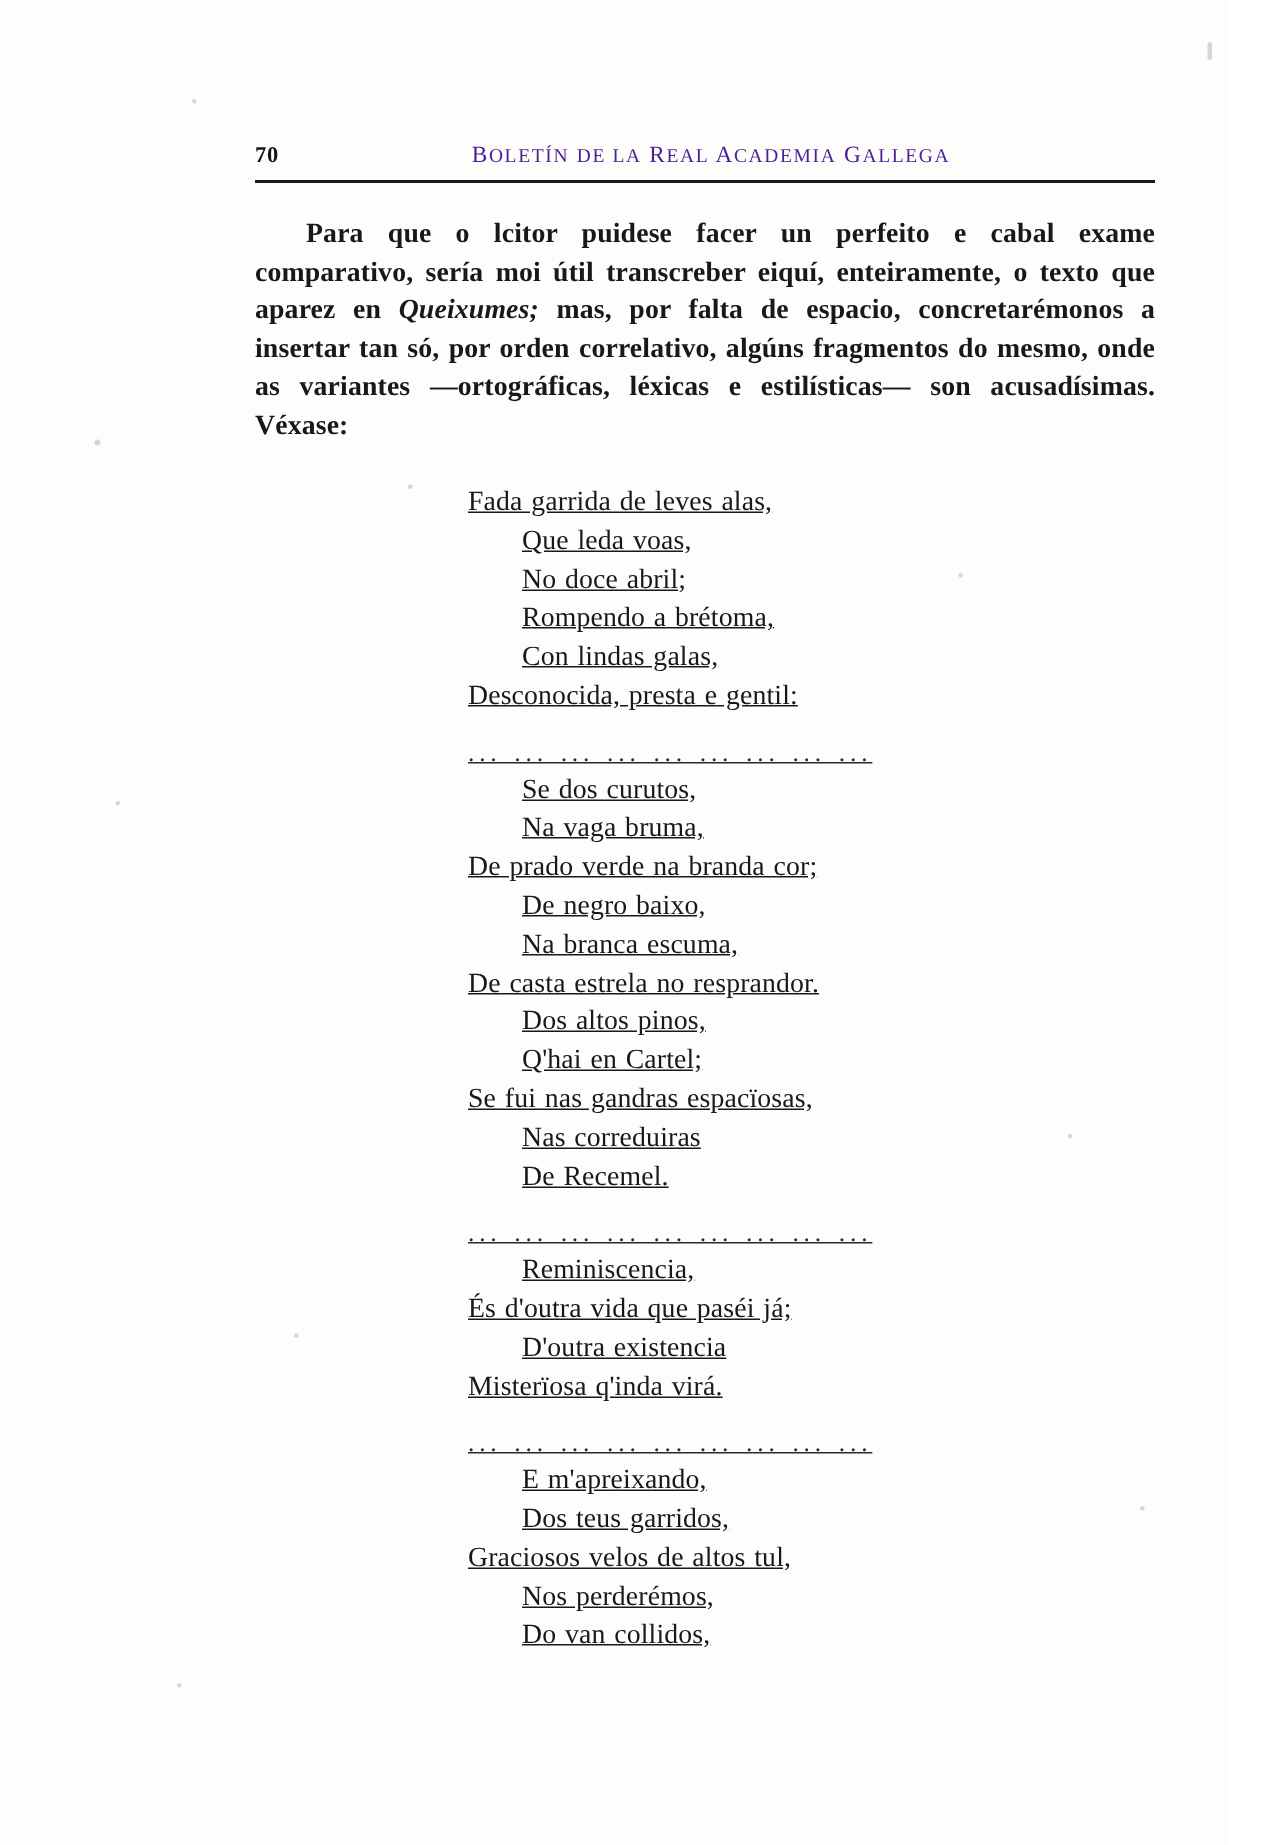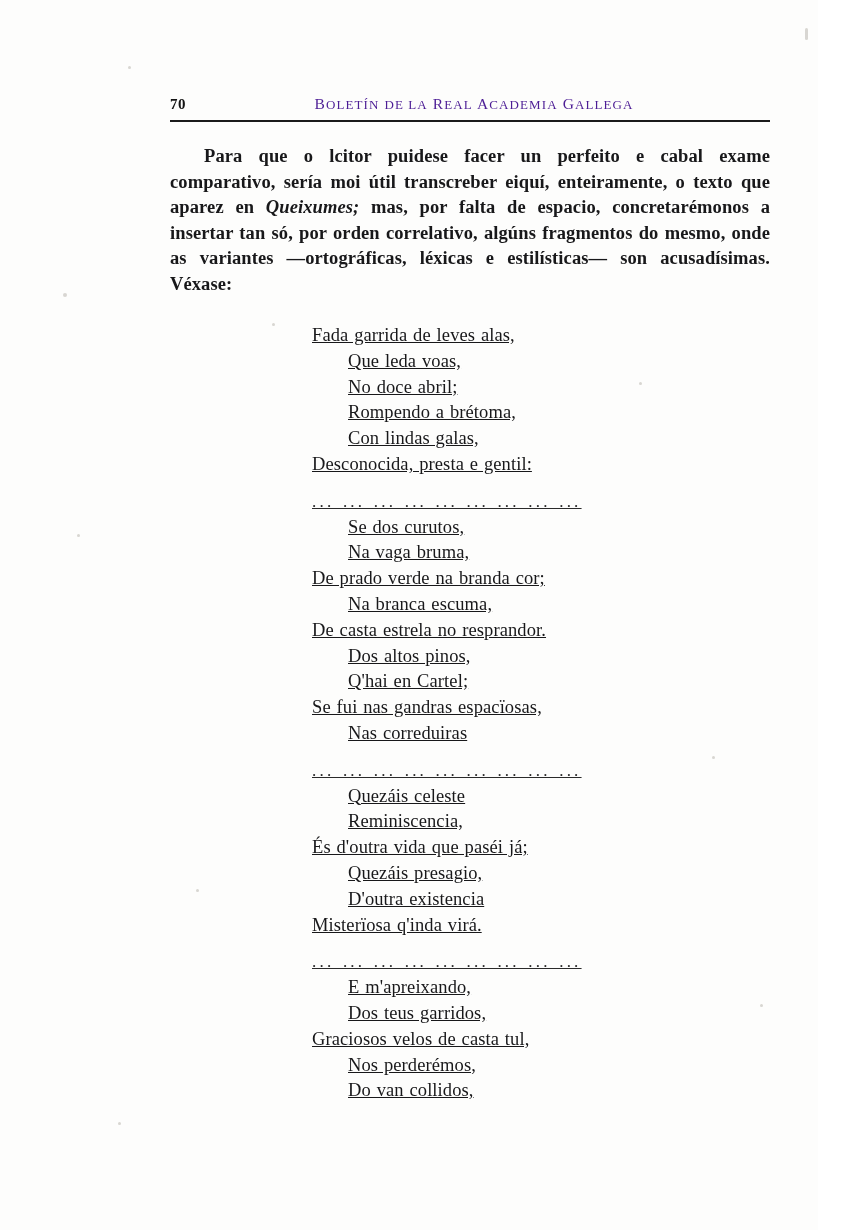--- a/index.html
+++ b/index.html
@@ -143,37 +143,37 @@
         <div class="vline i1">Que leda voas,</div>
         <div class="vline i1">No doce abril;</div>
         <div class="vline i1">Rompendo a brétoma,</div>
         <div class="vline i1">Con lindas galas,</div>
         <div class="vline i0">Desconocida, presta e gentil:</div>
         <div class="stanza-gap"></div>
         <div class="vline sep">... ... ... ... ... ... ... ... ...</div>
         <div class="vline i1">Se dos curutos,</div>
         <div class="vline i1">Na vaga bruma,</div>
         <div class="vline i0">De prado verde na branda cor;</div>
+        <div class="vline i1">De negro baixo,</div>
         <div class="vline i1">Na branca escuma,</div>
         <div class="vline i0">De casta estrela no resprandor.</div>
         <div class="vline i1">Dos altos pinos,</div>
         <div class="vline i1">Q'hai en Cartel;</div>
         <div class="vline i0">Se fui nas gandras espacïosas,</div>
         <div class="vline i1">Nas correduiras</div>
+        <div class="vline i1">De Recemel.</div>
         <div class="stanza-gap"></div>
         <div class="vline sep">... ... ... ... ... ... ... ... ...</div>
-        <div class="vline i1">Quezáis celeste</div>
         <div class="vline i1">Reminiscencia,</div>
         <div class="vline i0">És d'outra vida que paséi já;</div>
-        <div class="vline i1">Quezáis presagio,</div>
         <div class="vline i1">D'outra existencia</div>
         <div class="vline i0">Misterïosa q'inda virá.</div>
         <div class="stanza-gap"></div>
         <div class="vline sep">... ... ... ... ... ... ... ... ...</div>
         <div class="vline i1">E m'apreixando,</div>
         <div class="vline i1">Dos teus garridos,</div>
-        <div class="vline i0">Graciosos velos de casta tul,</div>
+        <div class="vline i0">Graciosos velos de altos tul,</div>
         <div class="vline i1">Nos perderémos,</div>
         <div class="vline i1">Do van collidos,</div>
       </div>
 
   </div>
 </div>
 
 </body></html>

